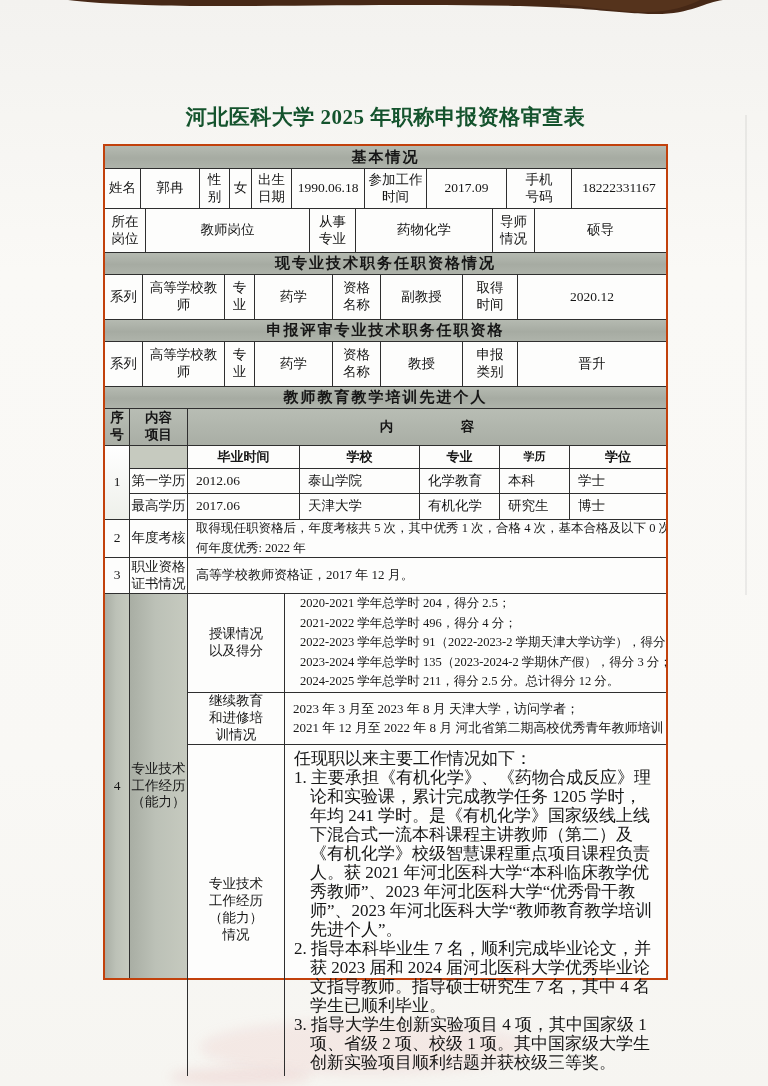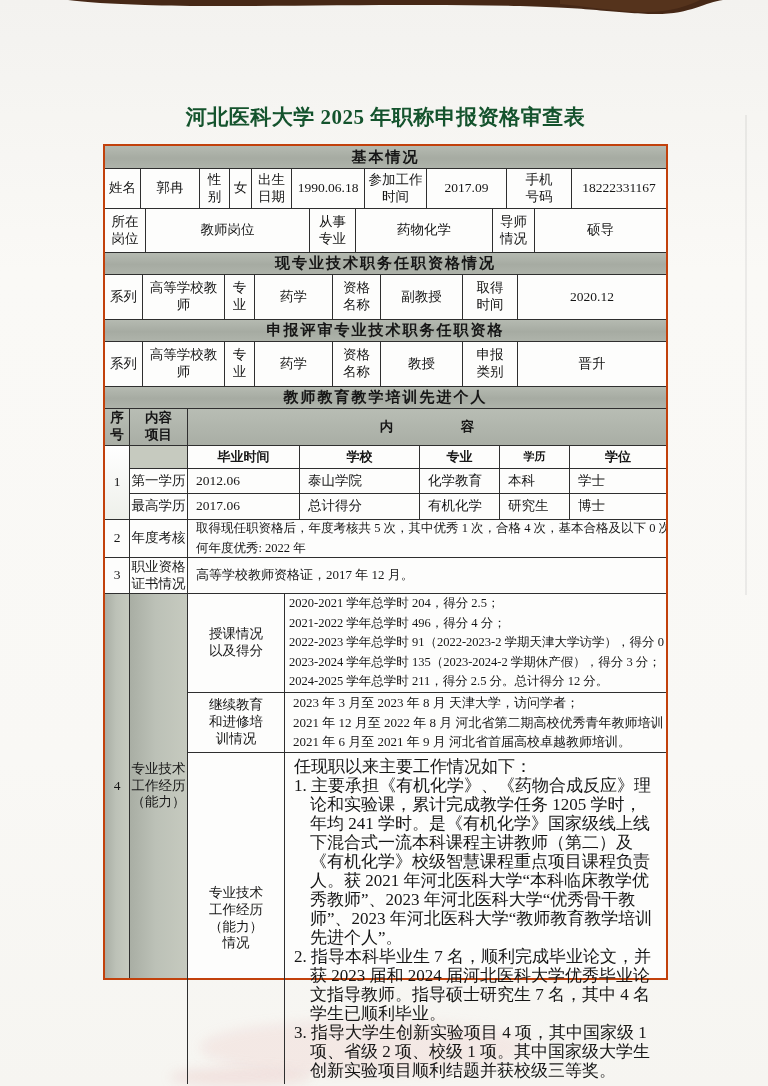--- a/index.html
+++ b/index.html
@@ -250,21 +250,21 @@
             </div>
         </div>
         <div class="r" style="height:26px">
           <div class="c" style="width:58px">
               <span>最高学历</span>
             </div>
           <div class="c left" style="width:112px">
               <span>2017.06</span>
             </div>
           <div class="c left" style="width:120px">
-              <span>总计得分</span>
+              <span>天津大学</span>
             </div>
           <div class="c left" style="width:80px">
               <span>有机化学</span>
             </div>
           <div class="c left" style="width:70px">
               <span>研究生</span>
             </div>
           <div class="c fx left">
               <span>博士</span>
             </div>
@@ -306,38 +306,37 @@
           <span class="pre">专业技术
 工作经历
 （能力）</span>
         </div>
       <div class="sub">
         <div class="r" style="height:98px">
           <div class="c" style="width:97px;padding:0 16px">
               <span class="pre">授课情况
 以及得分</span>
             </div>
-          <div class="c fx left col small" style="padding:3px 4px">
+          <div class="c fx left col small" style="padding:3px 15px">
             <div class="nw">2020-2021 学年总学时 204，得分 2.5；</div>
             <div class="nw">2021-2022 学年总学时 496，得分 4 分；</div>
             <div class="nw">2022-2023 学年总学时 91（2022-2023-2 学期天津大学访学），得分 0 分；</div>
             <div class="nw">2023-2024 学年总学时 135（2023-2024-2 学期休产假），得分 3 分；</div>
             <div class="nw">2024-2025 学年总学时 211，得分 2.5 分。总计得分 12 分。</div>
           </div>
         </div>
         <div class="r" style="height:60px">
           <div class="c" style="width:97px;padding:0 16px">
               <span class="pre">继续教育
 和进修培
 训情况</span>
             </div>
           <div class="c fx left col" style="padding:3px 8px;font-size:13px;line-height:19.5px">
             <div class="nw">2023 年 3 月至 2023 年 8 月  天津大学，访问学者；</div>
             <div class="nw">2021 年 12 月至 2022 年 8 月  河北省第二期高校优秀青年教师培训；</div>
-            <div class="nw">2021 年 6 月至 2021 年 9 月  河北省首届高校卓越教师培训。</div>
           </div>
         </div>
         <div class="r fx">
           <div class="c" style="width:97px;padding:0 16px">
               <span class="pre">专业技术
 工作经历
 （能力）
 情况</span>
             </div>
           <div class="c fx worktxt" style="display:block">

